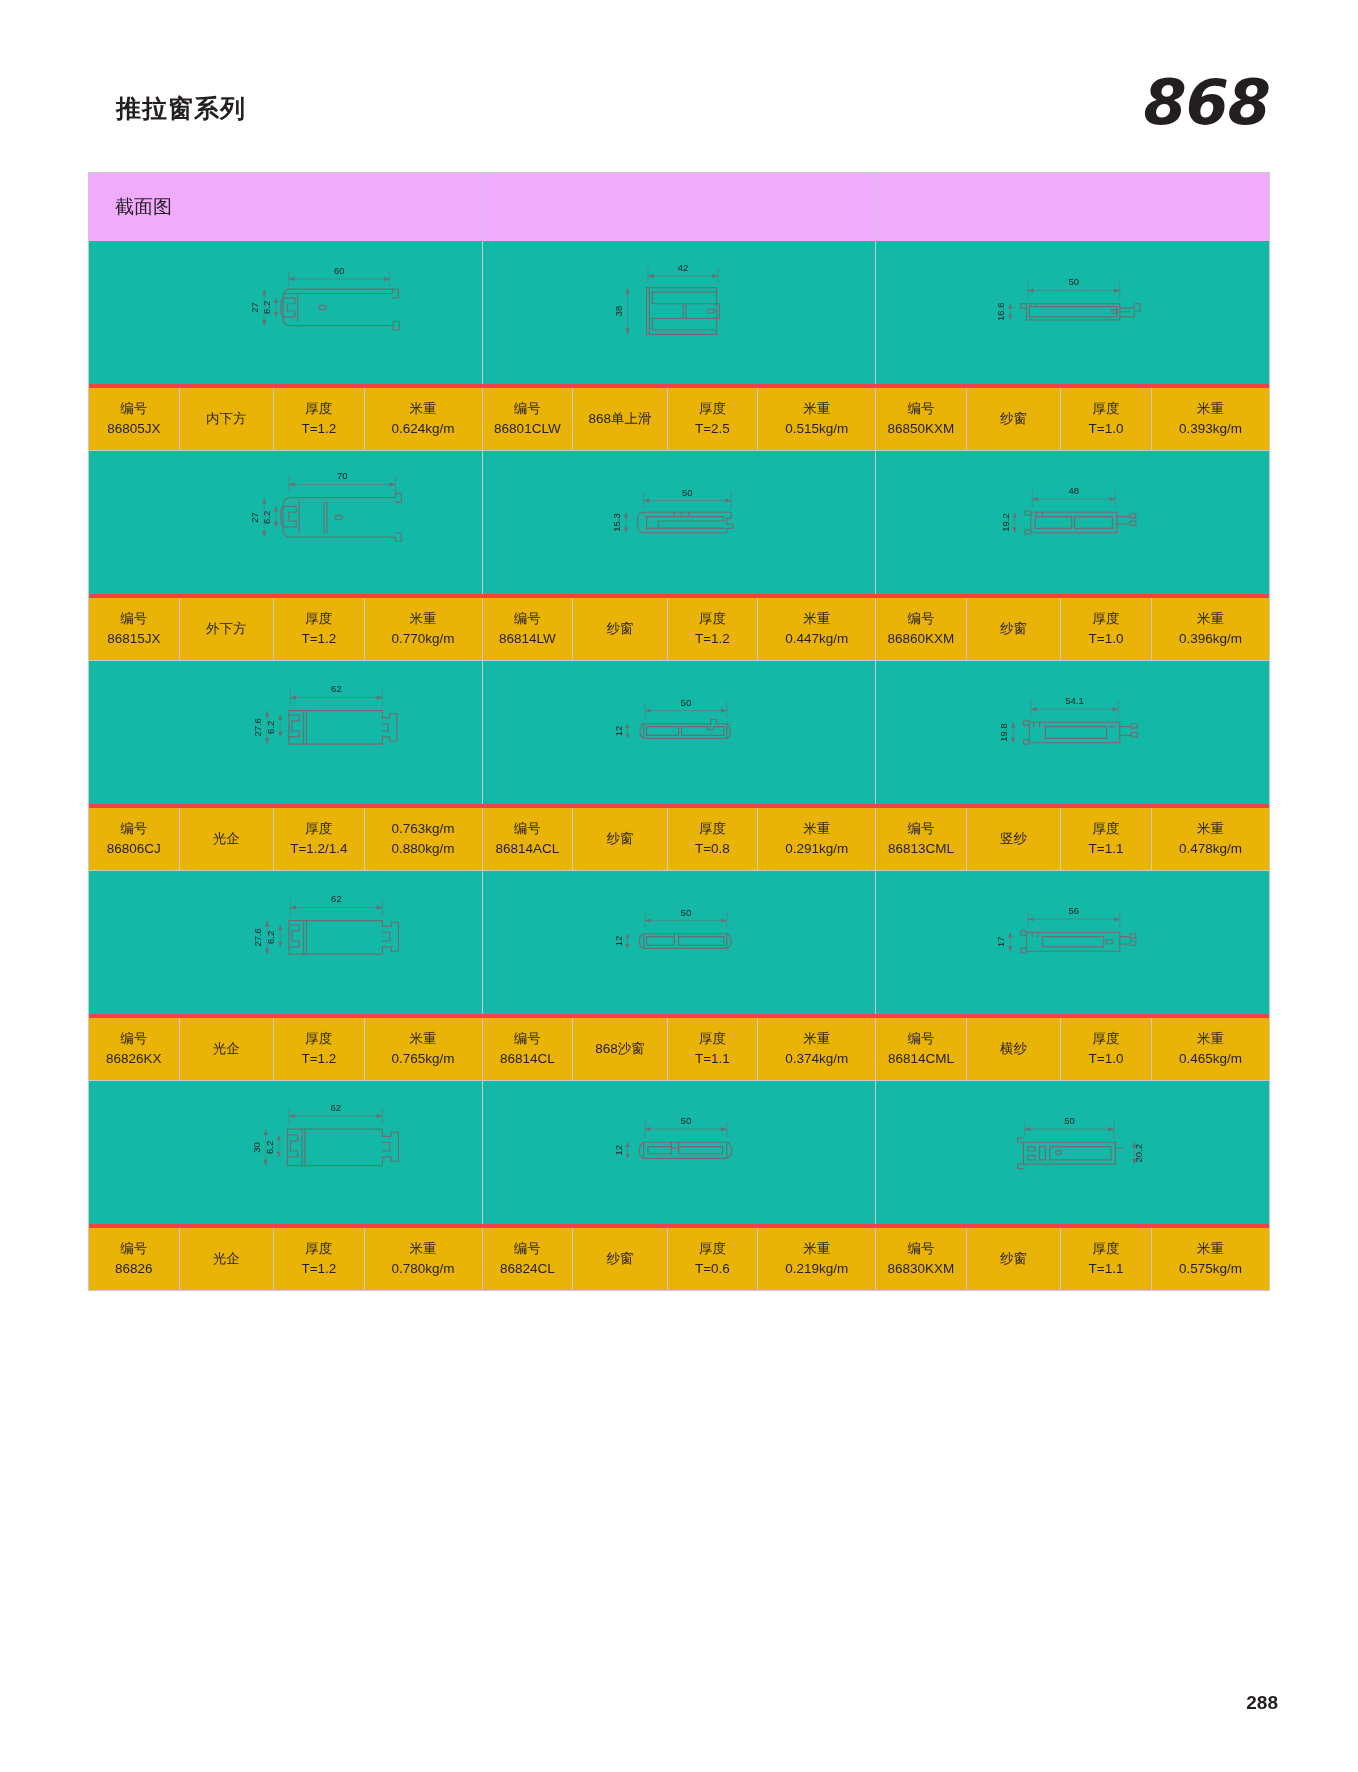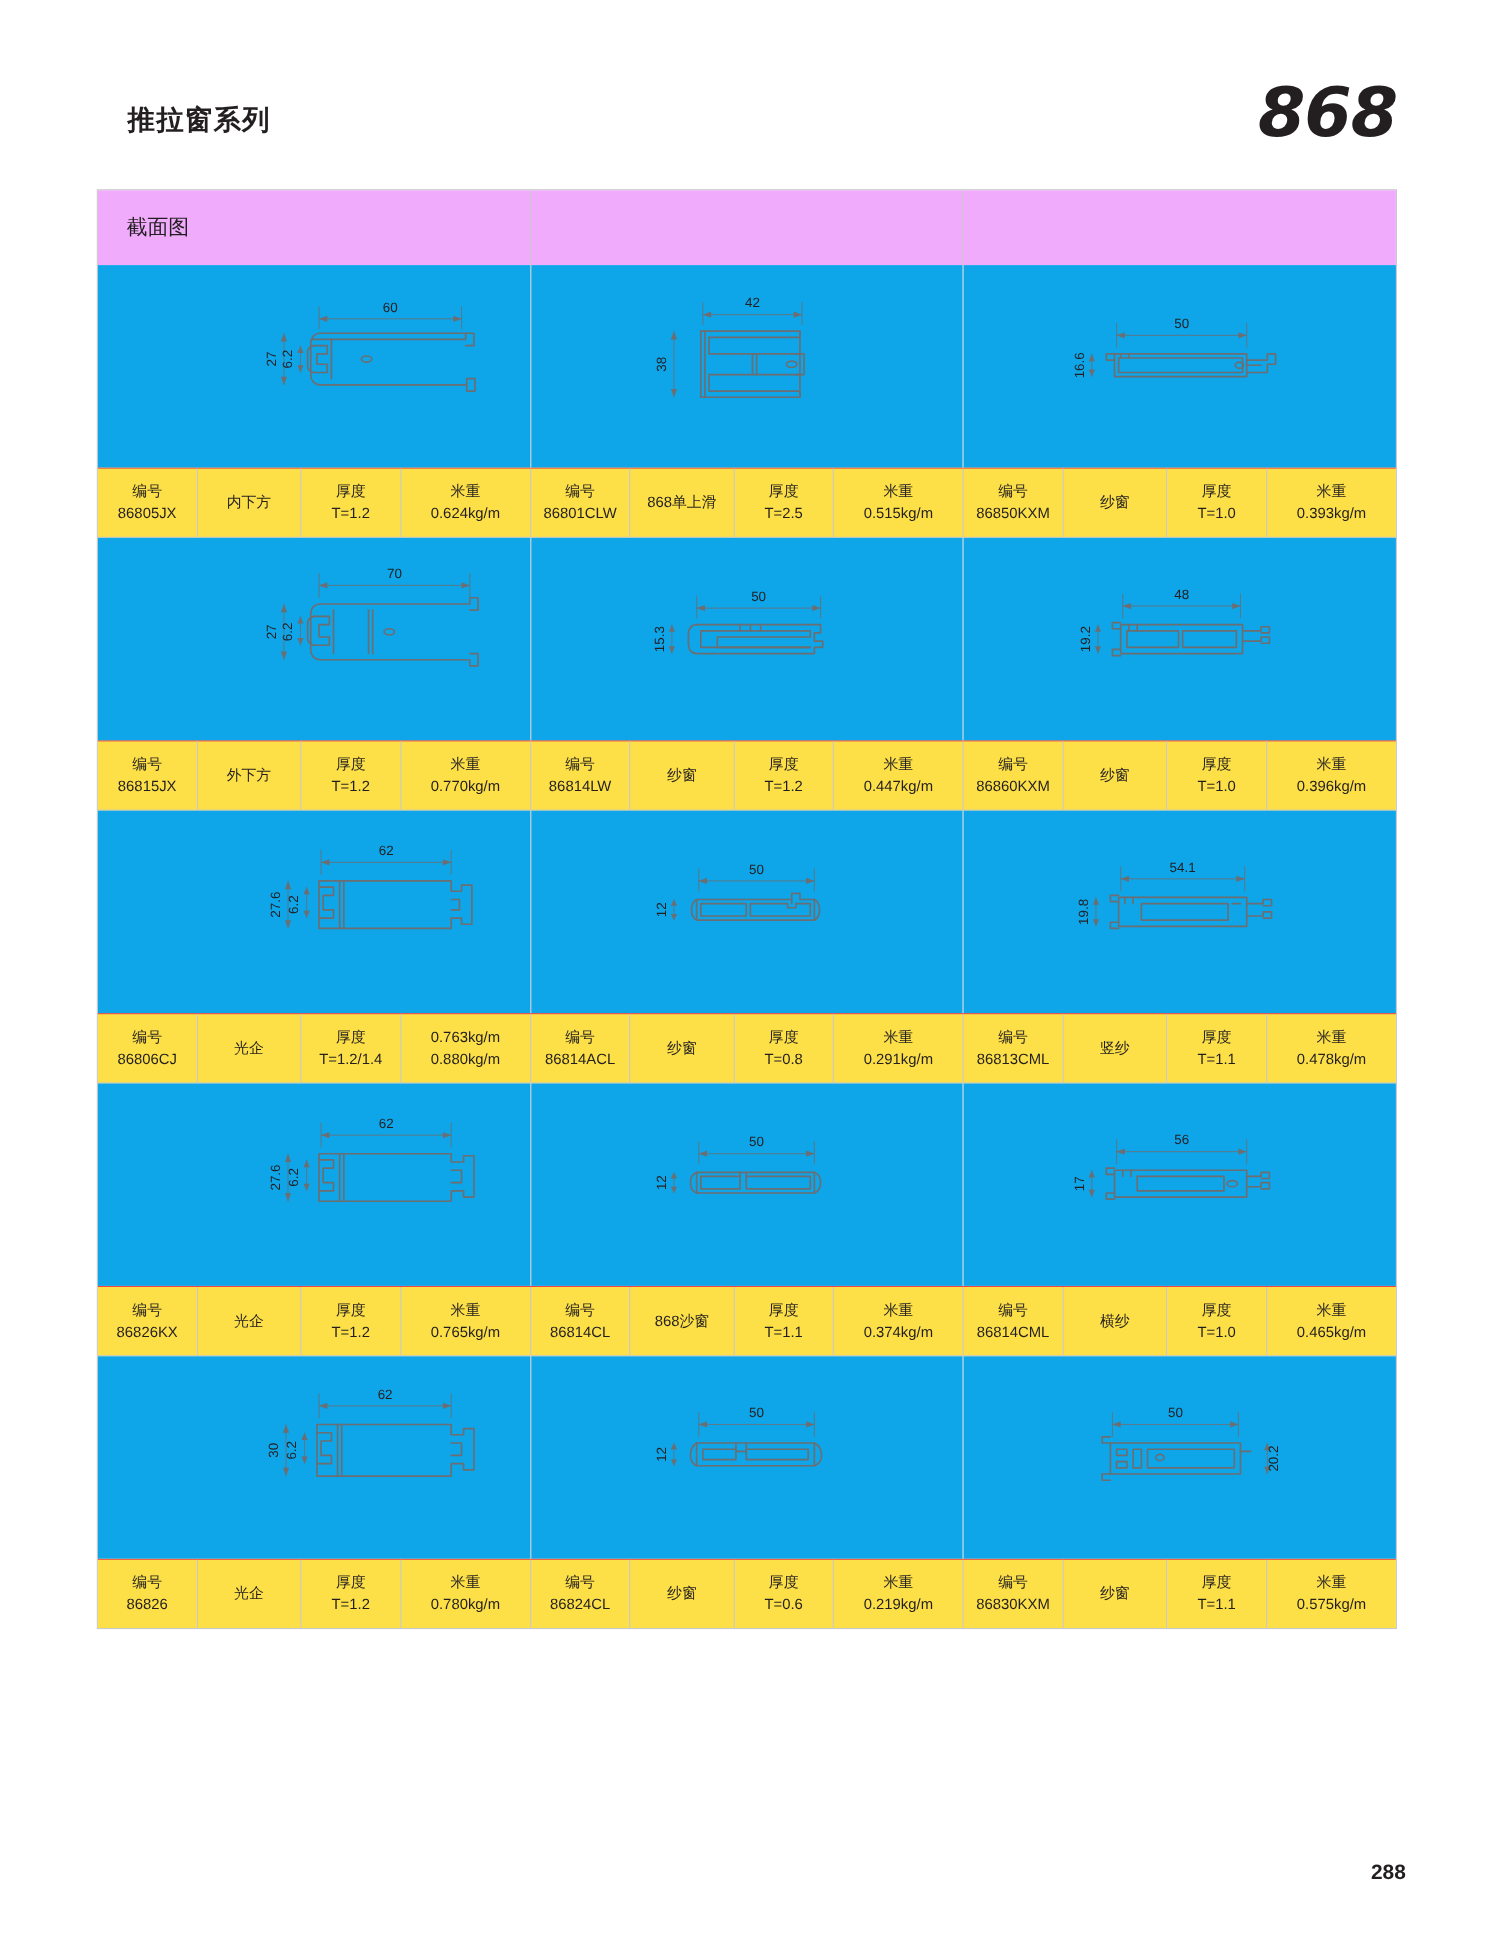--- a/index.html
+++ b/index.html
@@ -79,32 +79,32 @@
     display: flex;
   }
   .col {
     flex: 1 1 0;
     border-right: 1px solid #c9c9c9;
     box-sizing: border-box;
   }
   .col:last-child { border-right: none; }
 
   .draw {
-    height: 184px;
+    height: 143px;
     position: relative;
     overflow: hidden;
-    background: #0ea5e9;
+    background: #14b8a6;
   }
   .draw svg { display: block; width: 100%; height: 100%; }
 
   .specs {
     display: flex;
     height: 62px;
-    background: #fde047;
-    border-top: 1px solid #ef4444;
+    background: #eab308;
+    border-top: 4px solid #ef4444;
     border-bottom: 1px solid #c9c9c9;
   }
   .spec {
     border-right: 1px solid #c9c9c9;
     display: flex;
     flex-direction: column;
     align-items: center;
     justify-content: center;
     box-sizing: border-box;
     font-size: 13.5px;

